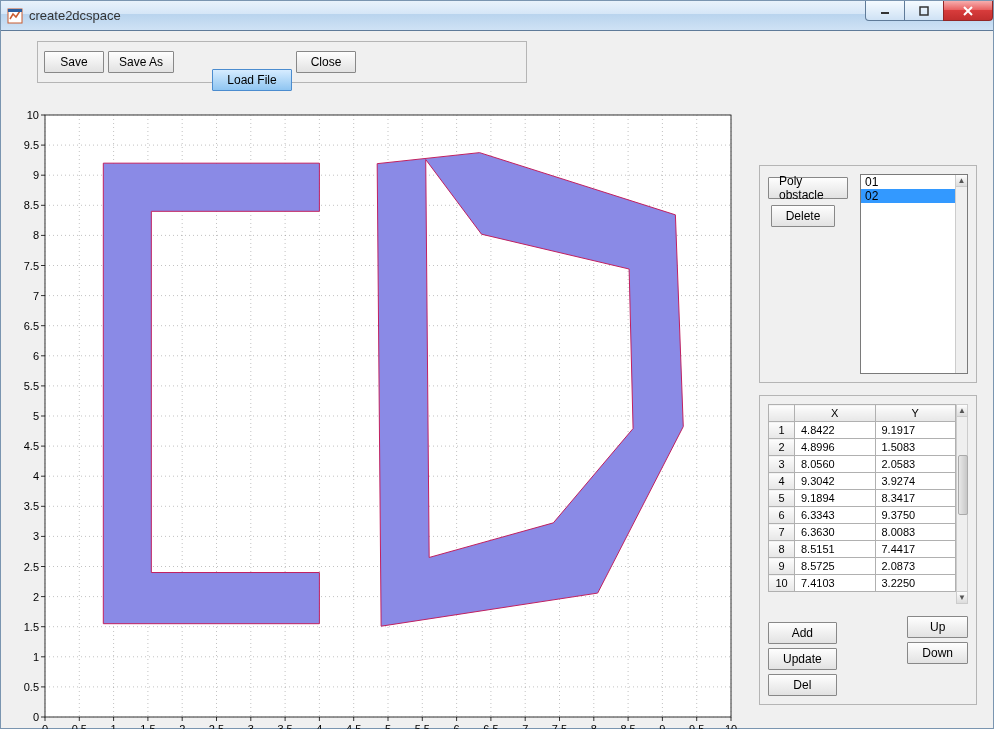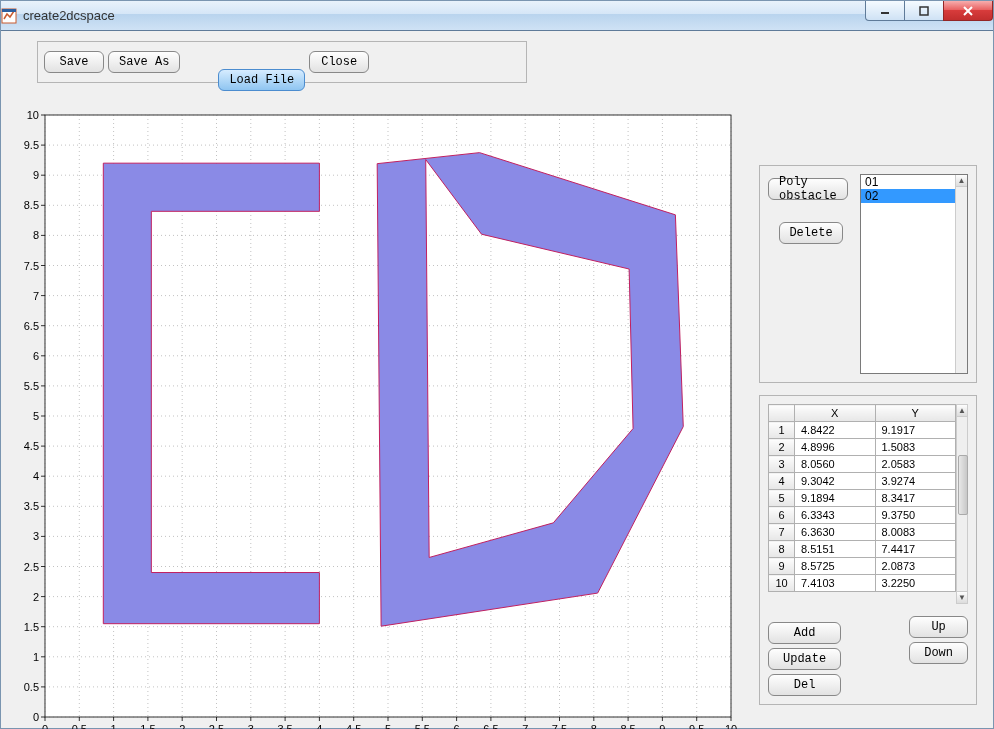--- a/index.html
+++ b/index.html
@@ -23,20 +23,21 @@
     height: 30px;
     background: linear-gradient(to bottom, #e9f2fb 0%, #d5e6f7 45%, #b9d4ee 46%, #cfe2f5 100%);
     display: flex;
     align-items: center;
     border-bottom: 1px solid #5f7b99;
     position: relative;
   }
   .title-left {
     display: flex;
     align-items: center;
+    padding-left: 6px;
     gap: 6px;
   }
   .app-icon {
     display: inline-flex;
   }
   .title-text {
     color: #333;
     font-size: 13px;
   }
   .title-ghost {
@@ -86,28 +87,27 @@
     display: flex;
     align-items: center;
     padding: 0 6px;
     gap: 4px;
   }
   .btn {
     height: 22px;
     min-width: 60px;
     padding: 0 10px;
     border: 1px solid #888;
-    border-radius: 6px;
+    border-radius: 1px;
     background: linear-gradient(to bottom, #fefefe, #e2e2e2);
     display: inline-flex;
     align-items: center;
     justify-content: center;
     font-size: 12px;
     cursor: default;
-    font-family: Liberation Mono, monospace;
   }
   .btn.primary {
     background: linear-gradient(to bottom, #d6ecff, #8fc5f1);
     border-color: #4b8ccf;
     margin-top: 36px;
   }
   .btn.wide { min-width: 80px; }
   .tool-gap { width: 30px; }
 
   .chart-area {
@@ -419,22 +419,22 @@
           <line x1="28" y1="68.19999999999993" x2="32" y2="68.19999999999993" stroke="#000" stroke-width="0.8"></line>
           <text x="26" y="42.10000000000002" text-anchor="end" font-size="11" fill="#000">9.5</text>
           <line x1="28" y1="38.10000000000002" x2="32" y2="38.10000000000002" stroke="#000" stroke-width="0.8"></line>
           <text x="26" y="12" text-anchor="end" font-size="11" fill="#000">10</text>
           <line x1="28" y1="8" x2="32" y2="8" stroke="#000" stroke-width="0.8"></line>
         </svg>
     </div>
 
     <div class="side-panel1">
       <div class="btns-col">
-        <span class="btn wide" style="width:63px;margin-bottom:22px;">Poly obstacle</span>
-        <span class="btn" style="width:64px;margin-left:11px;">Delete</span>
+        <span class="btn wide" style="width:63px;margin-bottom:6px;">Poly obstacle</span>
+        <span class="btn" style="width:64px;margin-left:3px;">Delete</span>
       </div>
       <div class="listbox">
         <div id="listbox-items">
             <div class="item">01</div>
             <div class="item selected">02</div>
           </div>
         <div class="list-scroll">
           <div class="arrow">▲</div>
         </div>
       </div>

